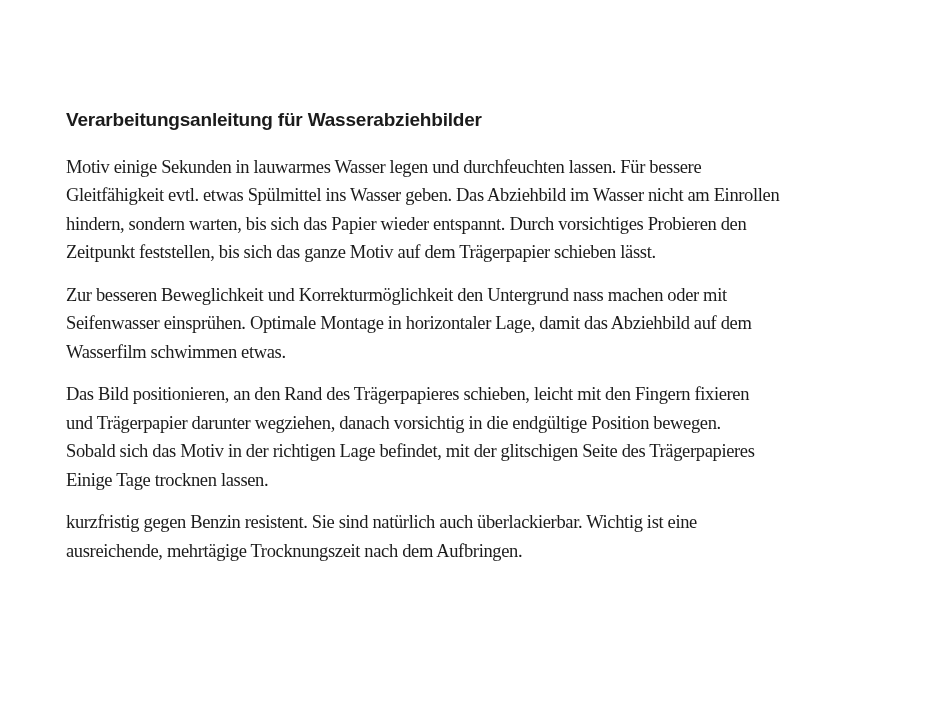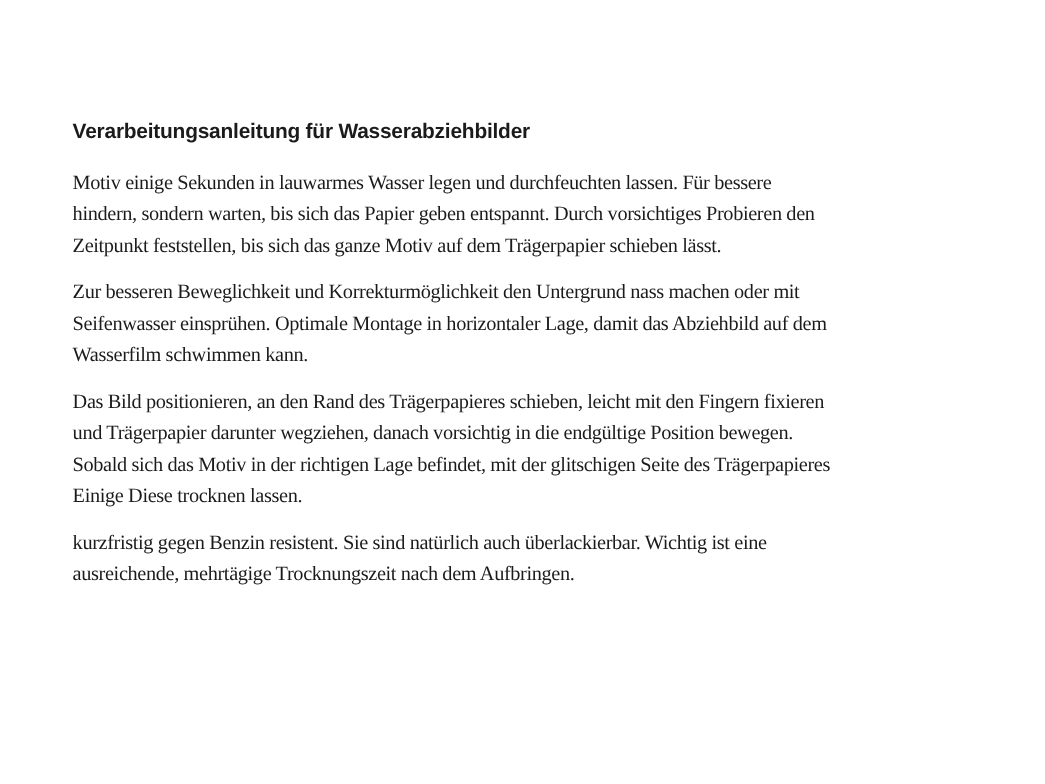--- a/index.html
+++ b/index.html
@@ -39,35 +39,36 @@
 </style>
 </head>
 <body>
 
 <div class="page">
 
   <h1 class="doc-title">Verarbeitungsanleitung für Wasserabziehbilder</h1>
 
   <div class="para">
     <div class="line">Motiv einige Sekunden in lauwarmes Wasser legen und durchfeuchten lassen. Für bessere</div>
-    <div class="line">hindern, sondern warten, bis sich das Papier geben entspannt. Durch vorsichtiges Probieren den</div>
+    <div class="line">Gleitfähigkeit evtl. etwas Spülmittel ins Wasser geben. Das Abziehbild im Wasser nicht am Einrollen</div>
+    <div class="line">hindern, sondern warten, bis sich das Papier wieder entspannt. Durch vorsichtiges Probieren den</div>
     <div class="line">Zeitpunkt feststellen, bis sich das ganze Motiv auf dem Trägerpapier schieben lässt.</div>
   </div>
 
   <div class="para">
     <div class="line">Zur besseren Beweglichkeit und Korrekturmöglichkeit den Untergrund nass machen oder mit</div>
     <div class="line">Seifenwasser einsprühen. Optimale Montage in horizontaler Lage, damit das Abziehbild auf dem</div>
-    <div class="line">Wasserfilm schwimmen kann.</div>
+    <div class="line">Wasserfilm schwimmen etwas.</div>
   </div>
 
   <div class="para">
     <div class="line">Das Bild positionieren, an den Rand des Trägerpapieres schieben, leicht mit den Fingern fixieren</div>
     <div class="line">und Trägerpapier darunter wegziehen, danach vorsichtig in die endgültige Position bewegen.</div>
     <div class="line">Sobald sich das Motiv in der richtigen Lage befindet, mit der glitschigen Seite des Trägerpapieres</div>
-    <div class="line">Einige Diese trocknen lassen.</div>
+    <div class="line">Einige Tage trocknen lassen.</div>
   </div>
 
   <div class="para">
     <div class="line">kurzfristig gegen Benzin resistent. Sie sind natürlich auch überlackierbar. Wichtig ist eine</div>
     <div class="line">ausreichende, mehrtägige Trocknungszeit nach dem Aufbringen.</div>
   </div>
 
 </div>
 
 </body></html>

